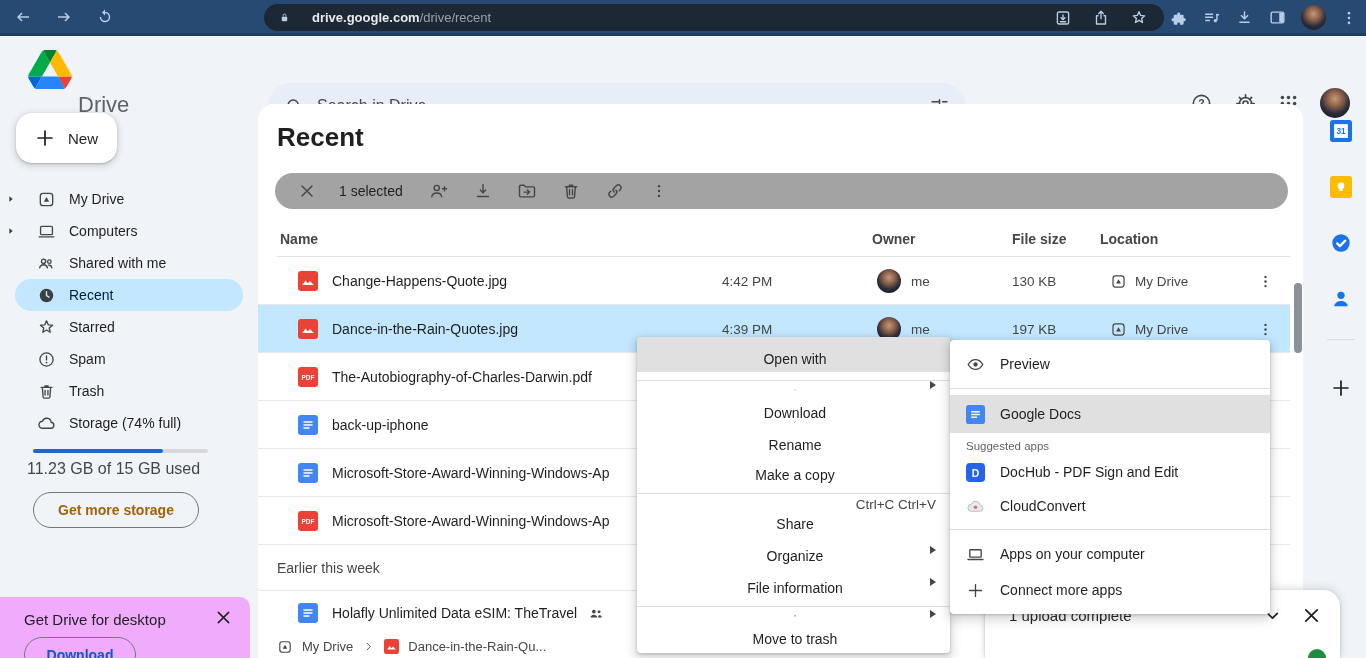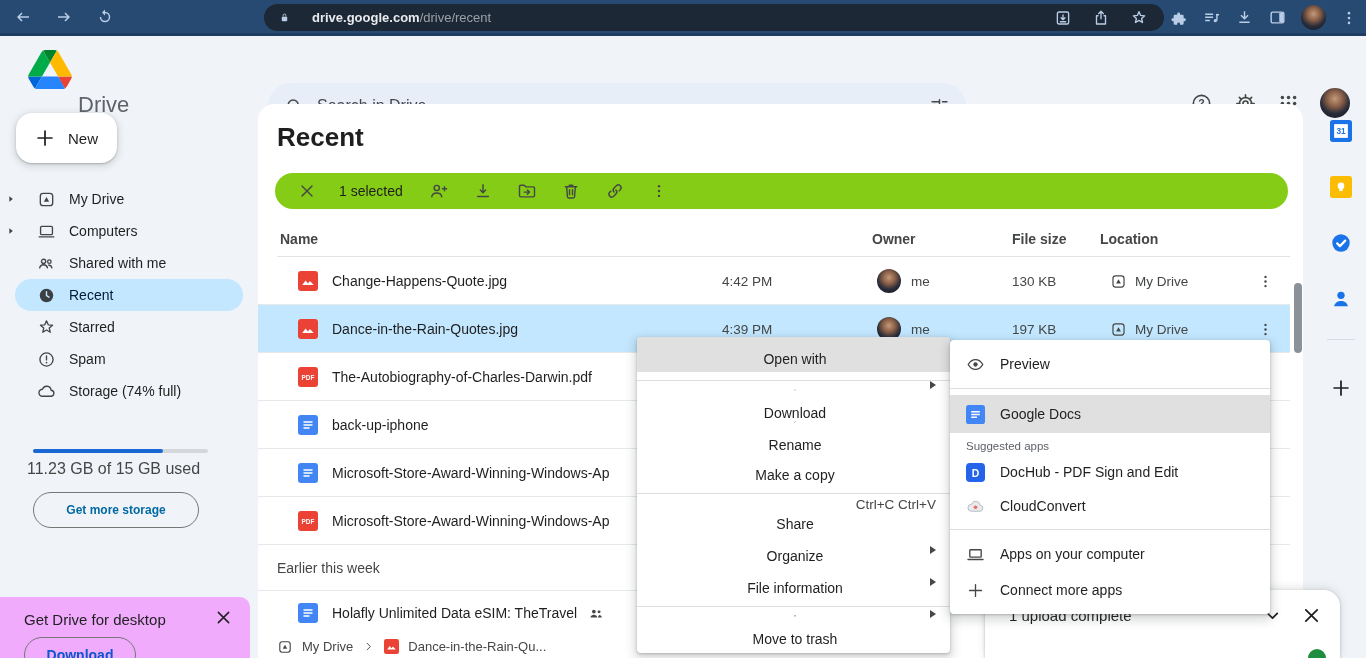--- a/index.html
+++ b/index.html
@@ -44,36 +44,36 @@
             display:flex; align-items:center; padding-left:18px; gap:12px; font-size:15px; color:#1f1f1f; cursor:pointer; }
   .nav { position:absolute; left:15px; top:183px; width:228px; }
   .nav-item { position:relative; height:32px; border-radius:16px; display:flex; align-items:center;
               padding-left:22px; gap:13px; font-size:14px; color:#1f1f1f; cursor:pointer; }
   .nav-item.sel { background:#c2e7ff; color:#001d35; }
   .caret { position:absolute; left:-9px; top:11px; }
   .sbar-track { position:absolute; left:33px; top:449px; width:175px; height:4px; border-radius:2px; background:#d5d7da; }
   .sbar-fill { height:4px; border-radius:2px; background:#1967d2; }
   .sbar-text { position:absolute; left:27px; top:460px; font-size:16px; color:#444746; }
   .more-btn { position:absolute; left:33px; top:492px; width:166px; height:36px; border:1px solid #747775;
-              border-radius:18px; color:#0369a1; font-size:12px; font-weight:bold; display:flex;
+              border-radius:18px; color:#a16207; font-size:14px; font-weight:bold; display:flex;
               align-items:center; justify-content:center; background:transparent; cursor:pointer; }
   .banner { position:absolute; left:0; top:597px; width:250px; height:61px; background:#f0abfc;
             border-radius:0 10px 0 0; z-index:3; }
   .banner-title { position:absolute; left:24px; top:14px; font-size:15px; color:#1f1f1f; }
   .banner-close { position:absolute; right:17px; top:11px; cursor:pointer; }
   .banner-dl { position:absolute; left:24px; top:40px; width:112px; height:36px; border:1px solid #747775;
                border-radius:18px; color:#0b57d0; font-size:14px; font-weight:bold; display:flex;
                align-items:center; justify-content:center; background:transparent; cursor:pointer; }
 
   
   .card { position:absolute; left:258px; top:104px; width:1045px; height:554px; background:#fff;
           border-radius:16px 16px 0 0; z-index:1; }
   .page-title { position:absolute; left:19px; top:18px; font-size:26px; color:#1f1f1f; }
   .selbar { position:absolute; left:17px; top:69px; width:1013px; height:36px; border-radius:18px;
-            background:#84cc16; display:flex; align-items:center; padding:0 10px; }
+            background:#a3a3a3; display:flex; align-items:center; padding:0 10px; }
   .selbar .cnt { font-size:14px; color:#1f1f1f; margin:0 14px 0 10px; }
   .tbtn { width:44px; height:32px; display:flex; align-items:center; justify-content:center; cursor:pointer; }
   .thead { position:absolute; left:19px; right:13px; top:118px; height:35px; border-bottom:1px solid #e1e3e6;
            font-size:14px; font-weight:bold; color:#444746; }
   .thead span { position:absolute; top:9px; }
   .row { position:absolute; left:0; right:13px; height:48px; border-bottom:1px solid #e7e8ea;
          font-size:14px; color:#1f1f1f; }
   .row.sel-row { background:#c2e7ff; }
   .cell { position:absolute; top:0; height:48px; display:flex; align-items:center; }
   .ftile { position:absolute; left:40px; top:14px; width:20px; height:20px; }
@@ -303,20 +303,26 @@
       <div class="nav-item">
         <svg width="19" height="19" viewBox="0 0 24 24">
             <circle class="s" cx="12" cy="12" r="8.3"></circle>
             <path class="s" d="M12 7.5v5"></path>
             <circle class="f" cx="12" cy="15.8" r="1.1"></circle>
           </svg>
         <span>Spam</span>
       </div>
       <div class="nav-item">
         <svg width="19" height="19" viewBox="0 0 24 24">
+            <path class="s" d="M5.2 6.8h13.6M10 6.8V5h4v1.8M6.8 6.8l.9 12.1c.1.8.7 1.4 1.5 1.4h5.6c.8 0 1.4-.6 1.5-1.4l.9-12.1M10.2 10.5v6M13.8 10.5v6"></path>
+          </svg>
+        <span>Trash</span>
+      </div>
+      <div class="nav-item">
+        <svg width="19" height="19" viewBox="0 0 24 24">
             <path class="s" d="M6.8 18h10.4a3.8 3.8 0 0 0 .6-7.6 5.6 5.6 0 0 0-10.9-1.2A4 4 0 0 0 6.8 18z"></path>
           </svg>
         <span>Storage (74% full)</span>
       </div>
     </nav>
     <div class="sbar-track">
         <div class="sbar-fill" style="width: 74%;"></div>
       </div>
     <div class="sbar-text">11.23 GB of 15 GB used</div>
     <div class="more-btn">Get more storage</div>

